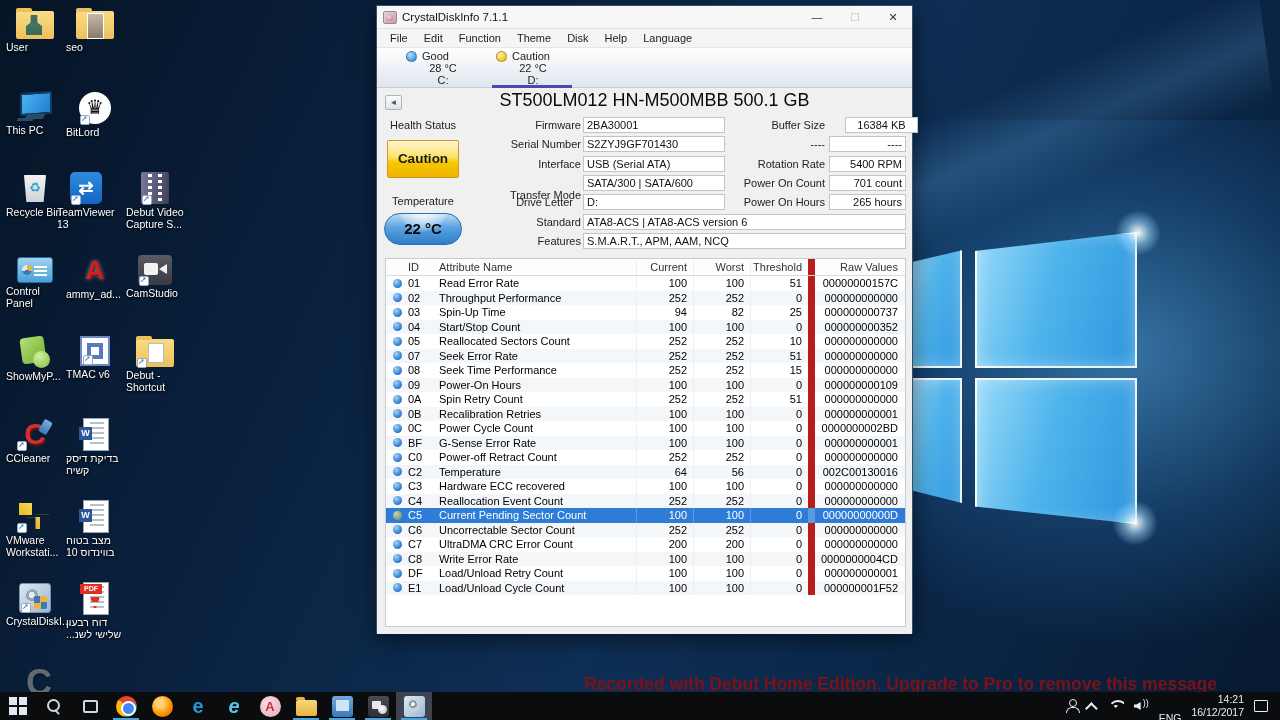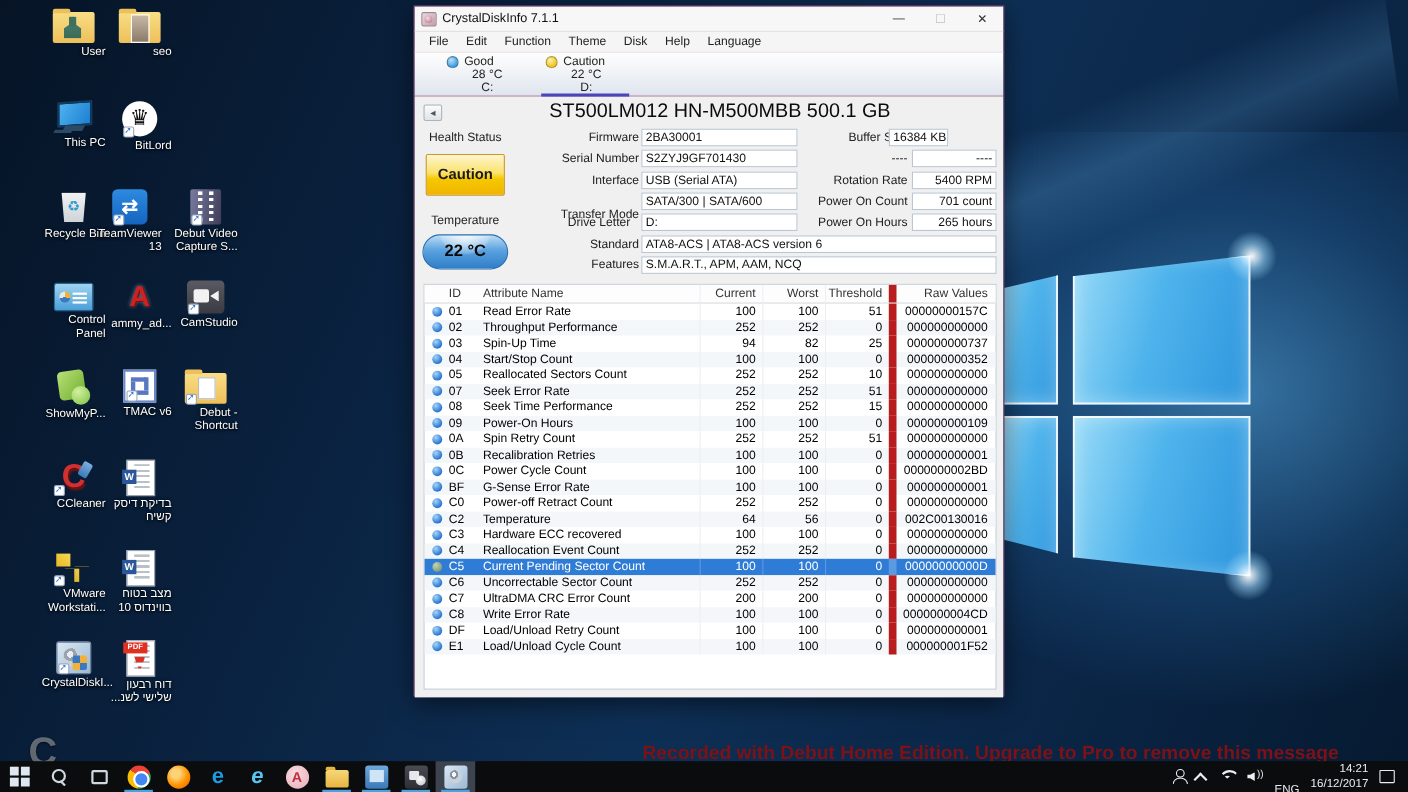--- a/index.html
+++ b/index.html
@@ -15,21 +15,21 @@
   .pane { position:absolute; background:linear-gradient(105deg,#9adbf8 0%,#4fb4ec 45%,#2d95dd 100%);
     box-shadow:0 0 14px rgba(170,225,255,.8), inset 0 0 0 2px rgba(255,255,255,.85), inset 0 0 18px rgba(255,255,255,.45); }
   .pane-tr { left:975px; top:232px; width:162px; height:136px; clip-path:polygon(0 14%,100% 0,100% 100%,0 100%); }
   .pane-br { left:975px; top:378px; width:162px; height:146px; clip-path:polygon(0 0,100% 0,100% 100%,0 88%); }
   .pane-tl { left:908px; top:240px; width:54px; height:128px; clip-path:polygon(0 18%,100% 8%,100% 100%,0 100%); }
   .pane-bl { left:908px; top:378px; width:54px; height:136px; clip-path:polygon(0 0,100% 0,100% 92%,0 82%); }
   .corner-glow { position:absolute; width:46px; height:46px; border-radius:50%;
     background:radial-gradient(circle, rgba(255,255,255,.95) 0%, rgba(170,225,255,.5) 35%, rgba(170,225,255,0) 70%); }
 
   
-  .desk-icon { position:absolute; width:58px; text-align:right; cursor:default;margin-left:32px; }
+  .desk-icon { position:absolute; width:58px; text-align:left; cursor:default; }
   .desk-icon .di-label { color:#fff; font-size:10.5px; line-height:1.18; text-shadow:0 1px 2px rgba(0,0,0,.9), 0 0 3px rgba(0,0,0,.6); margin-top:2px; display:block; }
   .desk-icon .di-label.rtl { direction:rtl; }
   .glyph { width:38px; height:32px; margin:0 auto; position:relative; }
   .badge { display:none; position:absolute; left:1px; bottom:-1px; width:10px; height:10px; background:#fff; border:1px solid #9ab;
     border-radius:2px; z-index:5; }
   .badge::after { content:"➚"; position:absolute; left:0; top:-2px; font-size:8px; color:#2a6fd0; }
   .desk-icon.has-shortcut .badge { display:block; }
 
   .g-folder-user, .g-folder-img, .g-folder-doc { background:linear-gradient(#f8dd85,#eec05a); border-radius:2px; margin-top:3px; height:28px; }
   .g-folder-user::before, .g-folder-img::before, .g-folder-doc::before { content:""; position:absolute; top:-3px; left:0; width:16px; height:4px; background:#eec05a; border-radius:2px 2px 0 0; }
@@ -400,21 +400,21 @@
         <div>
           <span class="fld-label" style="left: 84px; top: 144.8px; width: 120px;">Features</span>
           <span class="fld-box" style="left: 206px; top: 144.8px; width: 323px;">S.M.A.R.T., APM, AAM, NCQ</span>
         </div>
       </div>
 
     <div>
 
         <div>
           <span class="fld-label" style="left: 356px; top: 29px; width: 92px;">Buffer Size</span>
-          <span class="fld-box num" style="left: 431px; top: 29px; width: 54px; text-align: center;">16384 KB</span>
+          <span class="fld-box num" style="left: 468px; top: 29px; width: 73px; text-align: center;">16384 KB</span>
         </div>
 
         <div>
           <span class="fld-label" style="left: 356px; top: 48.3px; width: 92px;">----</span>
           <span class="fld-box num" style="left: 452px; top: 48.3px; width: 77px;">----</span>
         </div>
 
         <div>
           <span class="fld-label" style="left: 356px; top: 67.6px; width: 92px;">Rotation Rate</span>
           <span class="fld-box num" style="left: 452px; top: 67.6px; width: 77px;">5400 RPM</span>

